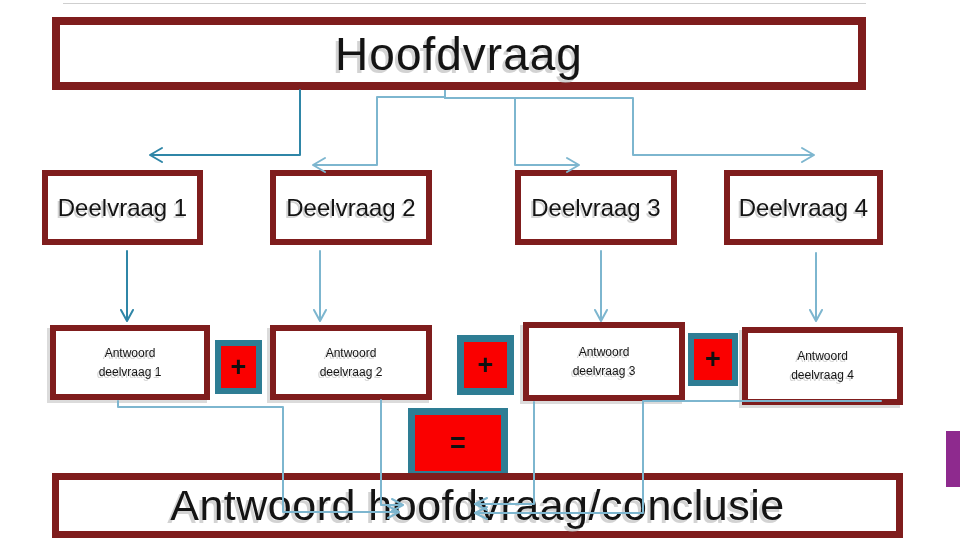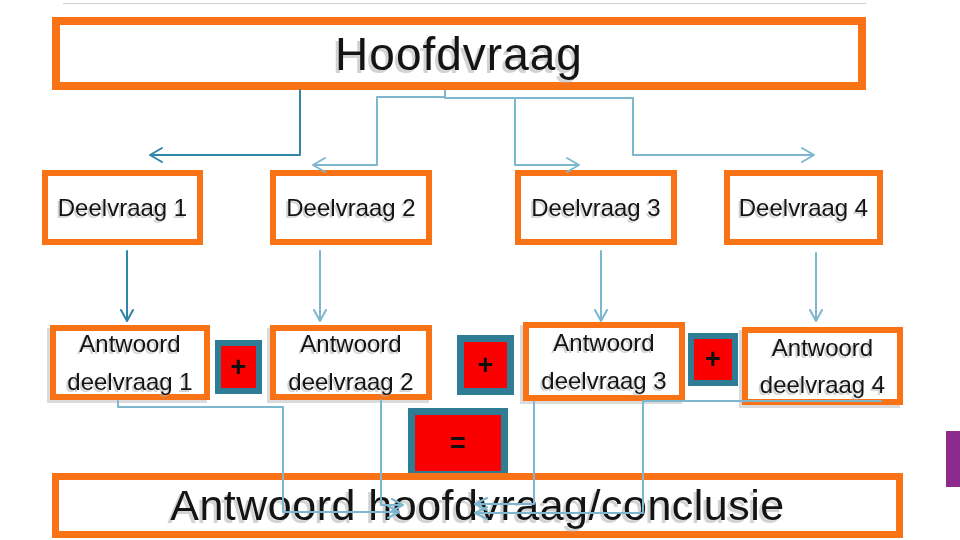--- a/index.html
+++ b/index.html
@@ -1,28 +1,28 @@
 <!DOCTYPE html>
 <html><head>
 <meta charset="utf-8">
 <style>
   html,body{margin:0;padding:0;background:#ffffff;}
   .canvas{
     position:relative;width:960px;height:540px;overflow:hidden;background:#ffffff;
     font-family:"Liberation Sans",sans-serif;color:#141414;
   }
   .top-rule{position:absolute;left:63px;top:3px;width:803px;height:1px;background:#cfcfcf;}
-  .tealbox{position:absolute;background:#ffffff;border:6px solid #f97316;box-sizing:border-box;
+  .tealbox{position:absolute;background:#ffffff;border:6px solid #7f1d1d;box-sizing:border-box;
     display:flex;align-items:center;justify-content:center;text-align:center;}
   .shadowed{box-shadow:-3px 3px 0 rgba(190,190,190,.55);}
   .title-box{left:52px;top:17px;width:814px;height:73px;border-width:8px;}
   .title-box .lbl{font-size:46px;letter-spacing:1px;text-shadow:-3px 3px 0 rgba(175,175,175,.55);}
   .sub-box{top:170px;height:75px;}
   .sub-box .lbl{font-size:24px;text-shadow:-2px 2px 0 rgba(175,175,175,.55);}
-  .ans-box .lbl{font-size:24px;line-height:1.55;text-shadow:-2px 2px 0 rgba(175,175,175,.55);}
+  .ans-box .lbl{font-size:12px;line-height:1.55;text-shadow:-2px 2px 0 rgba(175,175,175,.55);}
   .opbox{position:absolute;background:#2e7d94;box-sizing:border-box;
     display:flex;align-items:center;justify-content:center;}
   .opbox .red{background:#fa0000;width:100%;height:100%;margin:0;
     display:flex;align-items:center;justify-content:center;
     font-size:27px;font-weight:bold;color:#101010;}
   .concl-box{left:52px;top:473px;width:851px;height:65px;border-width:7px;}
   .concl-box .lbl{font-size:43px;letter-spacing:0.5px;white-space:nowrap;
     text-shadow:-3px 3px 0 rgba(175,175,175,.55);}
   .accent{position:absolute;left:946px;top:431px;width:14px;height:56px;background:#8e2a8e;}
   svg.wires{position:absolute;left:0;top:0;pointer-events:none;}

